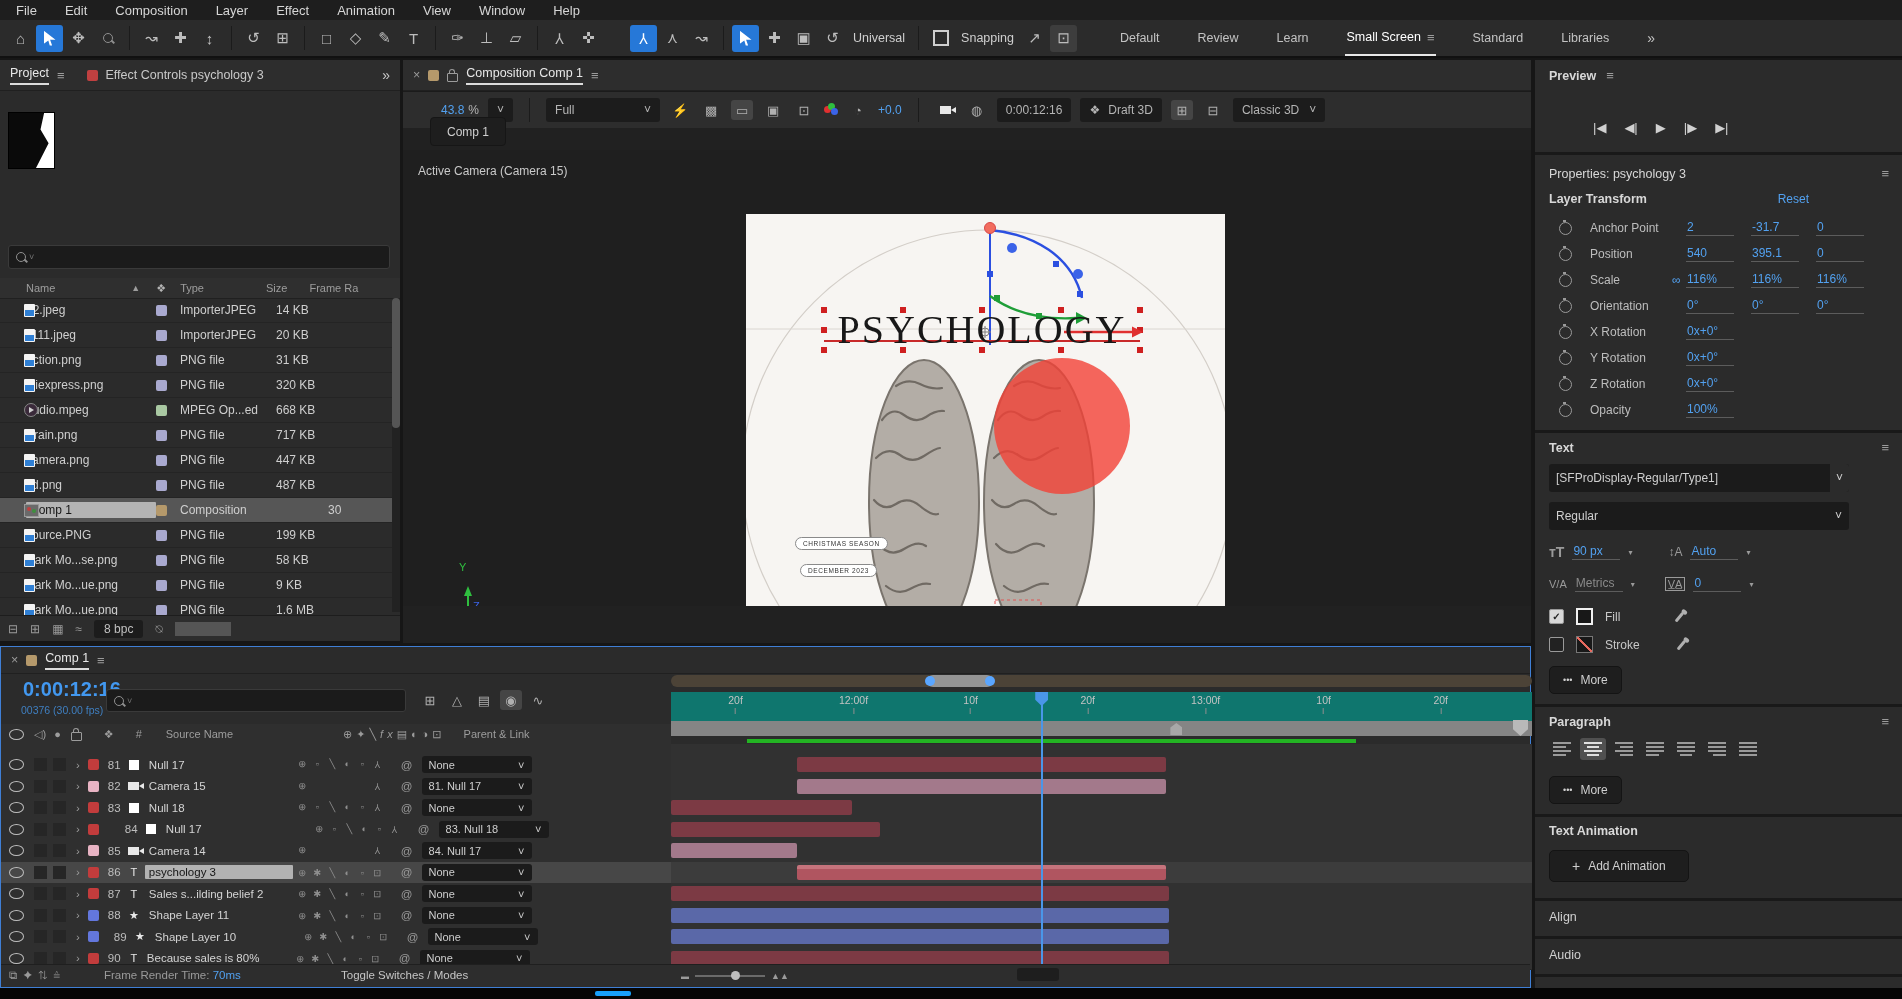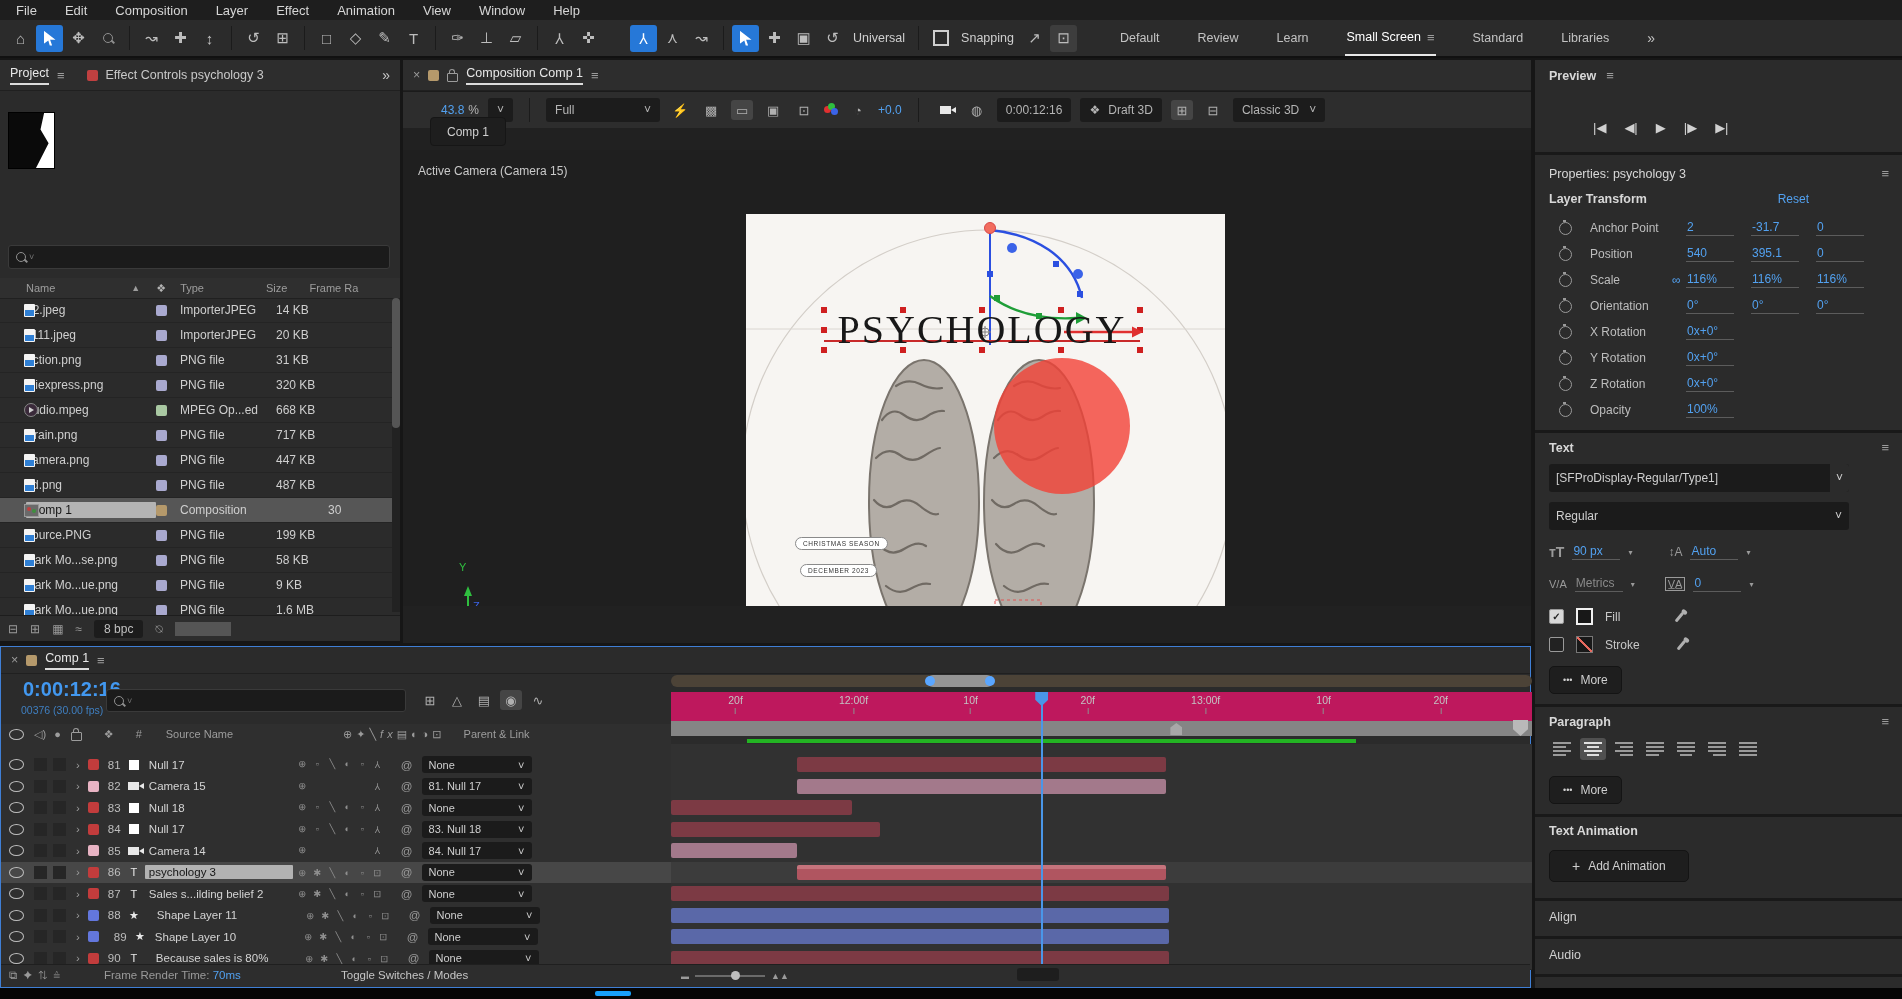--- a/index.html
+++ b/index.html
@@ -98,21 +98,21 @@
   .tl-row .lname{padding:1px 4px;}
   .tl-row.selected .lname{background:#b2b2b2;color:#141414;border-radius:1px;}
   .track-row{position:absolute;left:670px;width:861px;height:21.5px;background:#313131;border-bottom:1px solid #272727;}
   .tbar{position:absolute;top:3px;height:15px;border-radius:2px;}
   .lay-icon{width:12px;display:inline-flex;justify-content:center;color:#e8e8e8;font-size:11px;}
   .nullic{width:10px;height:10px;background:#fff;display:inline-block;}
   .camic{width:11px;height:8px;background:#e8e8e8;position:relative;display:inline-block;}
   .camic::after{content:"";position:absolute;right:-5px;top:1px;border-right:5px solid #e8e8e8;border-top:3px solid transparent;border-bottom:3px solid transparent;}
   .sw{font-size:9.5px;color:#8f8f8f;width:15px;text-align:center;}
   .pdrop{width:110px;height:17px;font-size:11px;}
-  #ruler{position:absolute;left:670px;top:45px;width:861px;height:29px;background:#be185d;border-bottom:1px solid #1f1f1f;color:#c3c3c3;font-size:10.5px;}
+  #ruler{position:absolute;left:670px;top:45px;width:861px;height:29px;background:#0f766e;border-bottom:1px solid #1f1f1f;color:#c3c3c3;font-size:10.5px;}
   .rtick{position:absolute;top:2px;transform:translateX(-50%);text-align:center;}
   .rtick::after{content:"";display:block;margin:2px auto 0;width:1px;height:6px;background:#8f8f8f;}
   #navstrip{position:absolute;left:670px;top:28px;width:861px;height:12px;background:#4c4337;border-radius:6px;}
   #navwin{position:absolute;top:0;height:12px;background:#949494;border-radius:6px;}
   .navhandle{position:absolute;top:1px;width:10px;height:10px;border-radius:50%;background:#5aa6ff;}
   #workarea{position:absolute;left:670px;top:74px;width:861px;height:15px;background:#858585;}
   #greenbar{position:absolute;top:92px;height:4px;background:#23b423;}
   #playline{position:absolute;top:45px;width:2px;height:277px;background:#4a96e8;}
   #playhead{position:absolute;top:45px;width:13px;height:14px;background:#4a96e8;clip-path:polygon(0 0,100% 0,100% 55%,50% 100%,0 55%);}
   #wa-end{position:absolute;top:73px;width:15px;height:16px;background:#b9b9b9;clip-path:polygon(0 0,100% 0,100% 58%,50% 100%,0 58%);}
@@ -808,21 +808,21 @@
         </div>
         <div class="track-row" style="top: 150px;">
           <div class="tbar" style="left: 0%; width: 21%; background: rgb(124, 58, 68);"></div>
         </div>
         <div class="tl-row" style="top: 171.5px;">
           <span class="eye" style="margin-left: 8px; flex: 0 0 auto;"></span>
           <span style="width: 13px; height: 13px; background: rgb(38, 38, 38); margin-left: 10px; flex: 0 0 auto;"></span>
           <span style="width: 13px; height: 13px; background: rgb(38, 38, 38); margin-left: 6px; flex: 0 0 auto;"></span>
           <span style="margin-left: 10px; color: rgb(154, 154, 154); flex: 0 0 auto;">›</span>
           <span class="chip" style="background: rgb(194, 60, 60); margin-left: 8px; flex: 0 0 auto;"></span>
-          <span style="margin-left: 9px; width: 20px; color: rgb(189, 189, 189); flex: 0 0 auto;">84</span>
+          <span style="margin-left: 26px; width: 20px; color: rgb(189, 189, 189); flex: 0 0 auto;">84</span>
           <span class="lay-icon">
             <span class="nullic"></span>
           </span>
           <span class="lname" style="margin-left: 5px; width: 140px; white-space: nowrap; overflow: hidden; flex: 0 0 auto;">Null 17</span>
           <span style="display: flex; flex: 0 0 auto; margin-left: 2px;">
             <span class="sw">⊕</span>
             <span class="sw">▫</span>
             <span class="sw">╲</span>
             <span class="sw">◐</span>
             <span class="sw">▫</span>
@@ -918,21 +918,21 @@
           <div class="tbar" style="left: 0%; width: 57.8%; background: rgb(124, 58, 68);"></div>
         </div>
         <div class="tl-row" style="top: 257.5px;">
           <span class="eye" style="margin-left: 8px; flex: 0 0 auto;"></span>
           <span style="width: 13px; height: 13px; background: rgb(38, 38, 38); margin-left: 10px; flex: 0 0 auto;"></span>
           <span style="width: 13px; height: 13px; background: rgb(38, 38, 38); margin-left: 6px; flex: 0 0 auto;"></span>
           <span style="margin-left: 10px; color: rgb(154, 154, 154); flex: 0 0 auto;">›</span>
           <span class="chip" style="background: rgb(99, 119, 221); margin-left: 8px; flex: 0 0 auto;"></span>
           <span style="margin-left: 9px; width: 20px; color: rgb(189, 189, 189); flex: 0 0 auto;">88</span>
           <span class="lay-icon">★</span>
-          <span class="lname" style="margin-left: 13px; width: 140px; white-space: nowrap; overflow: hidden; flex: 0 0 auto;">Shape Layer 11</span>
+          <span class="lname" style="margin-left: 5px; width: 140px; white-space: nowrap; overflow: hidden; flex: 0 0 auto;">Shape Layer 11</span>
           <span style="display: flex; flex: 0 0 auto; margin-left: 2px;">
             <span class="sw">⊕</span>
             <span class="sw">✱</span>
             <span class="sw">╲</span>
             <span class="sw">◐</span>
             <span class="sw">▫</span>
             <span class="sw">⊡</span>
           </span>
           <span style="margin-left: 16px; color: rgb(154, 154, 154); flex: 0 0 auto;">@</span>
           <span class="dropbox pdrop" style="margin-left: 9px;">
@@ -970,21 +970,21 @@
           <div class="tbar" style="left: 0%; width: 57.8%; background: rgb(90, 104, 168);"></div>
         </div>
         <div class="tl-row" style="top: 300.5px;">
           <span class="eye" style="margin-left: 8px; flex: 0 0 auto;"></span>
           <span style="width: 13px; height: 13px; background: rgb(38, 38, 38); margin-left: 10px; flex: 0 0 auto;"></span>
           <span style="width: 13px; height: 13px; background: rgb(38, 38, 38); margin-left: 6px; flex: 0 0 auto;"></span>
           <span style="margin-left: 10px; color: rgb(154, 154, 154); flex: 0 0 auto;">›</span>
           <span class="chip" style="background: rgb(194, 60, 60); margin-left: 8px; flex: 0 0 auto;"></span>
           <span style="margin-left: 9px; width: 20px; color: rgb(189, 189, 189); flex: 0 0 auto;">90</span>
           <span class="lay-icon">T</span>
-          <span class="lname" style="margin-left: 12px; width: 140px; white-space: nowrap; overflow: hidden; flex: 0 0 auto;">Because sales is 80%</span>
+          <span class="lname" style="margin-left: 3px; width: 140px; white-space: nowrap; overflow: hidden; flex: 0 0 auto;">Because sales is 80%</span>
           <span style="display: flex; flex: 0 0 auto; margin-left: 2px;">
             <span class="sw">⊕</span>
             <span class="sw">✱</span>
             <span class="sw">╲</span>
             <span class="sw">◐</span>
             <span class="sw">▫</span>
             <span class="sw">⊡</span>
           </span>
           <span style="margin-left: 16px; color: rgb(154, 154, 154); flex: 0 0 auto;">@</span>
           <span class="dropbox pdrop" style="margin-left: 9px;">

